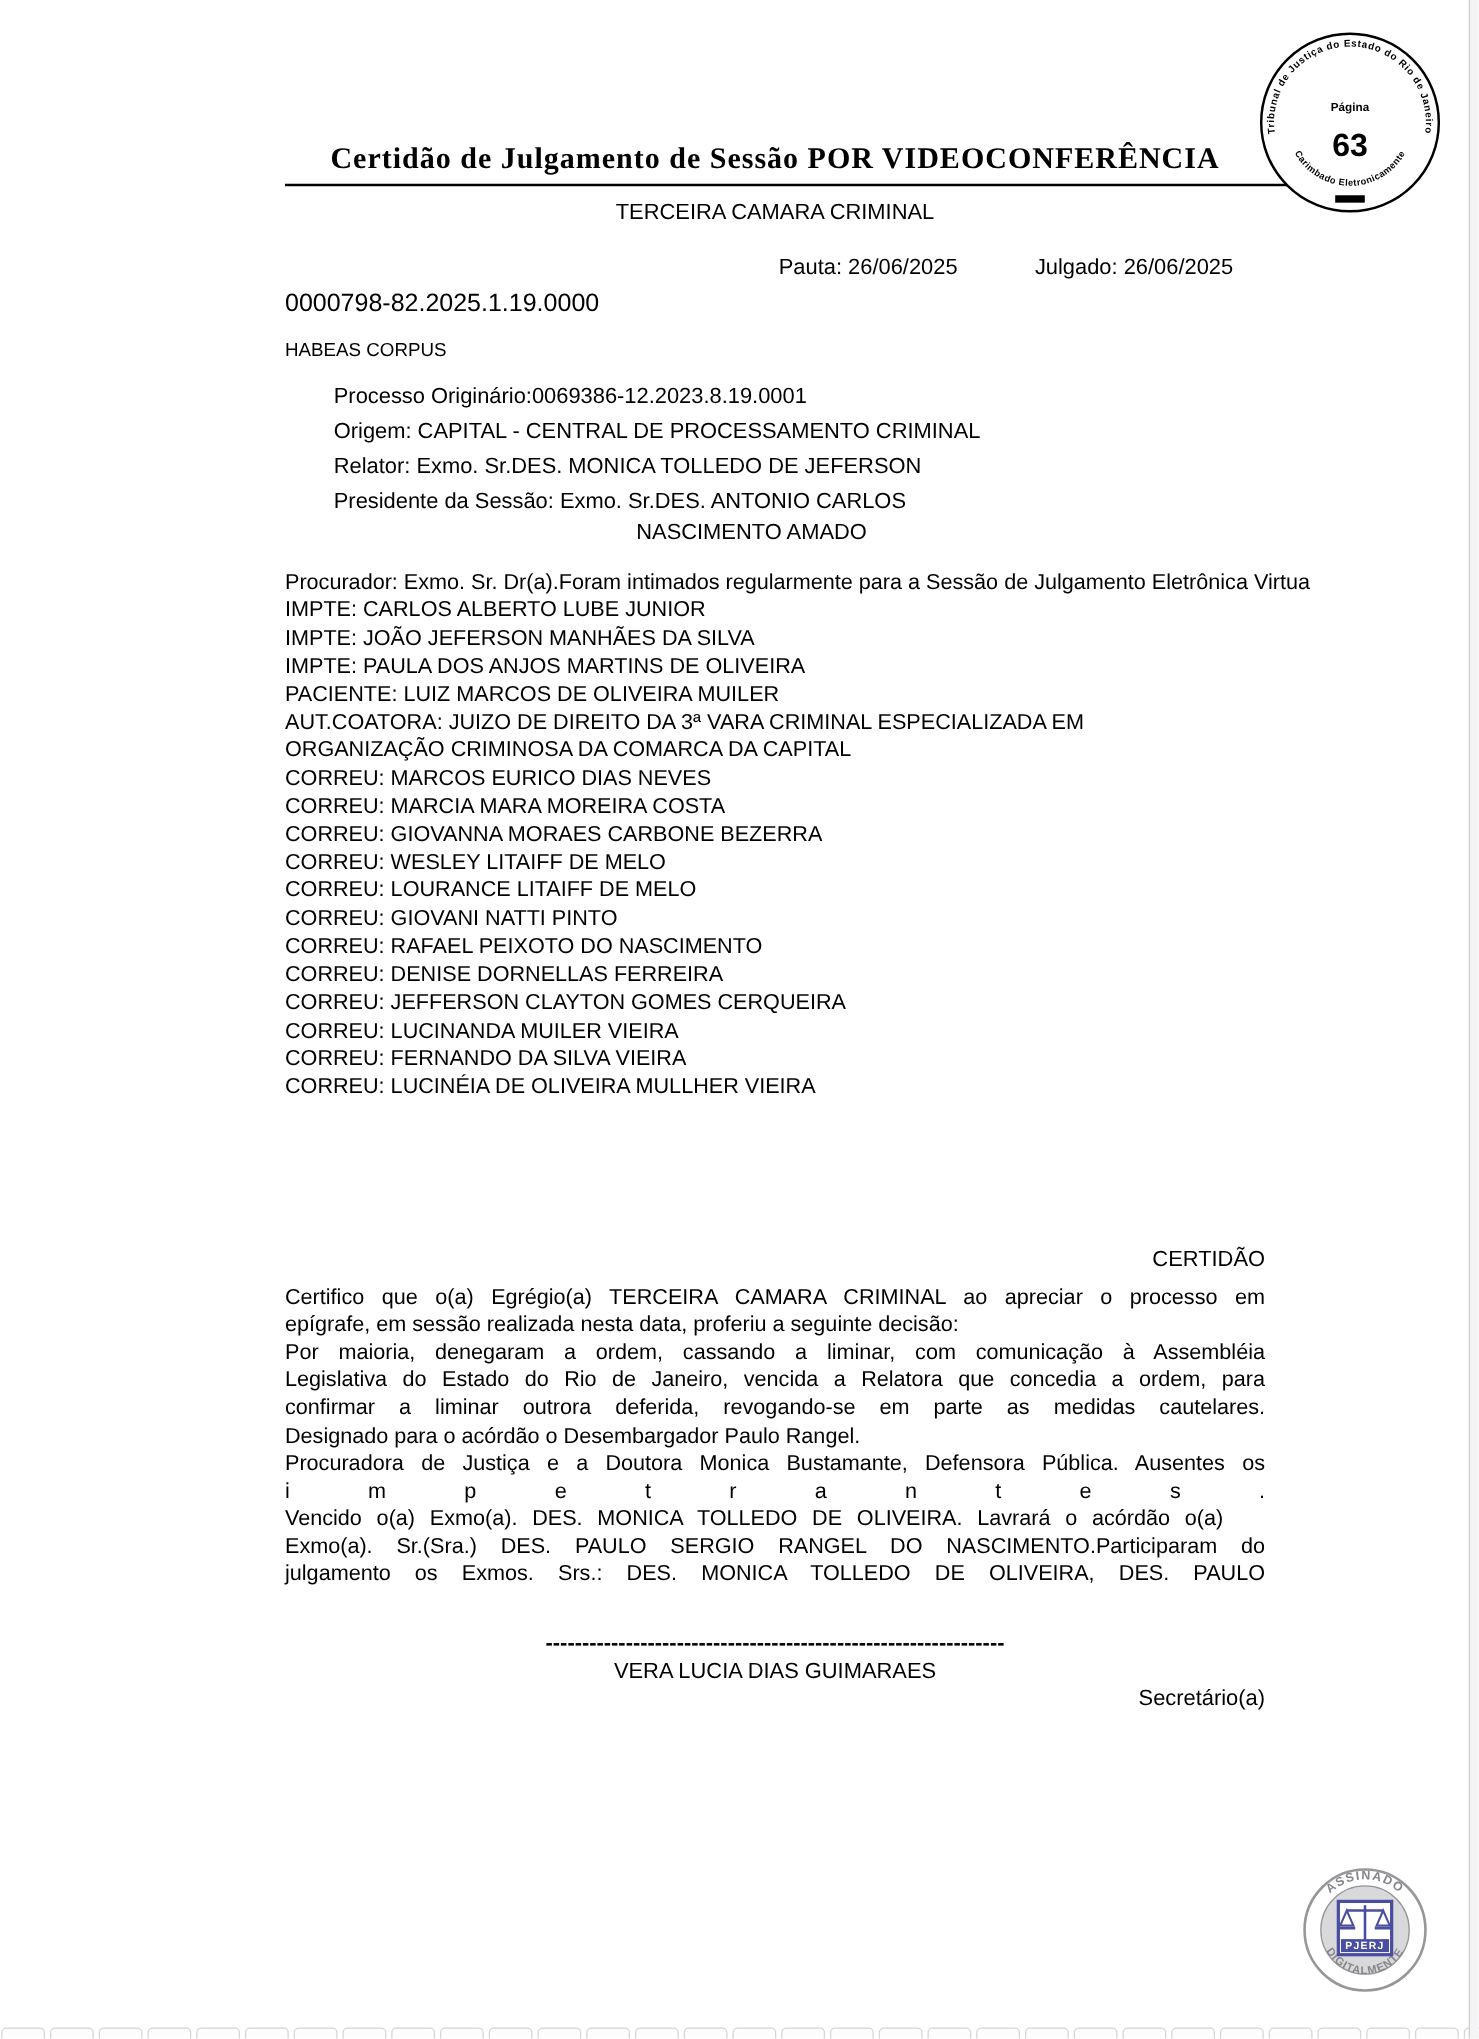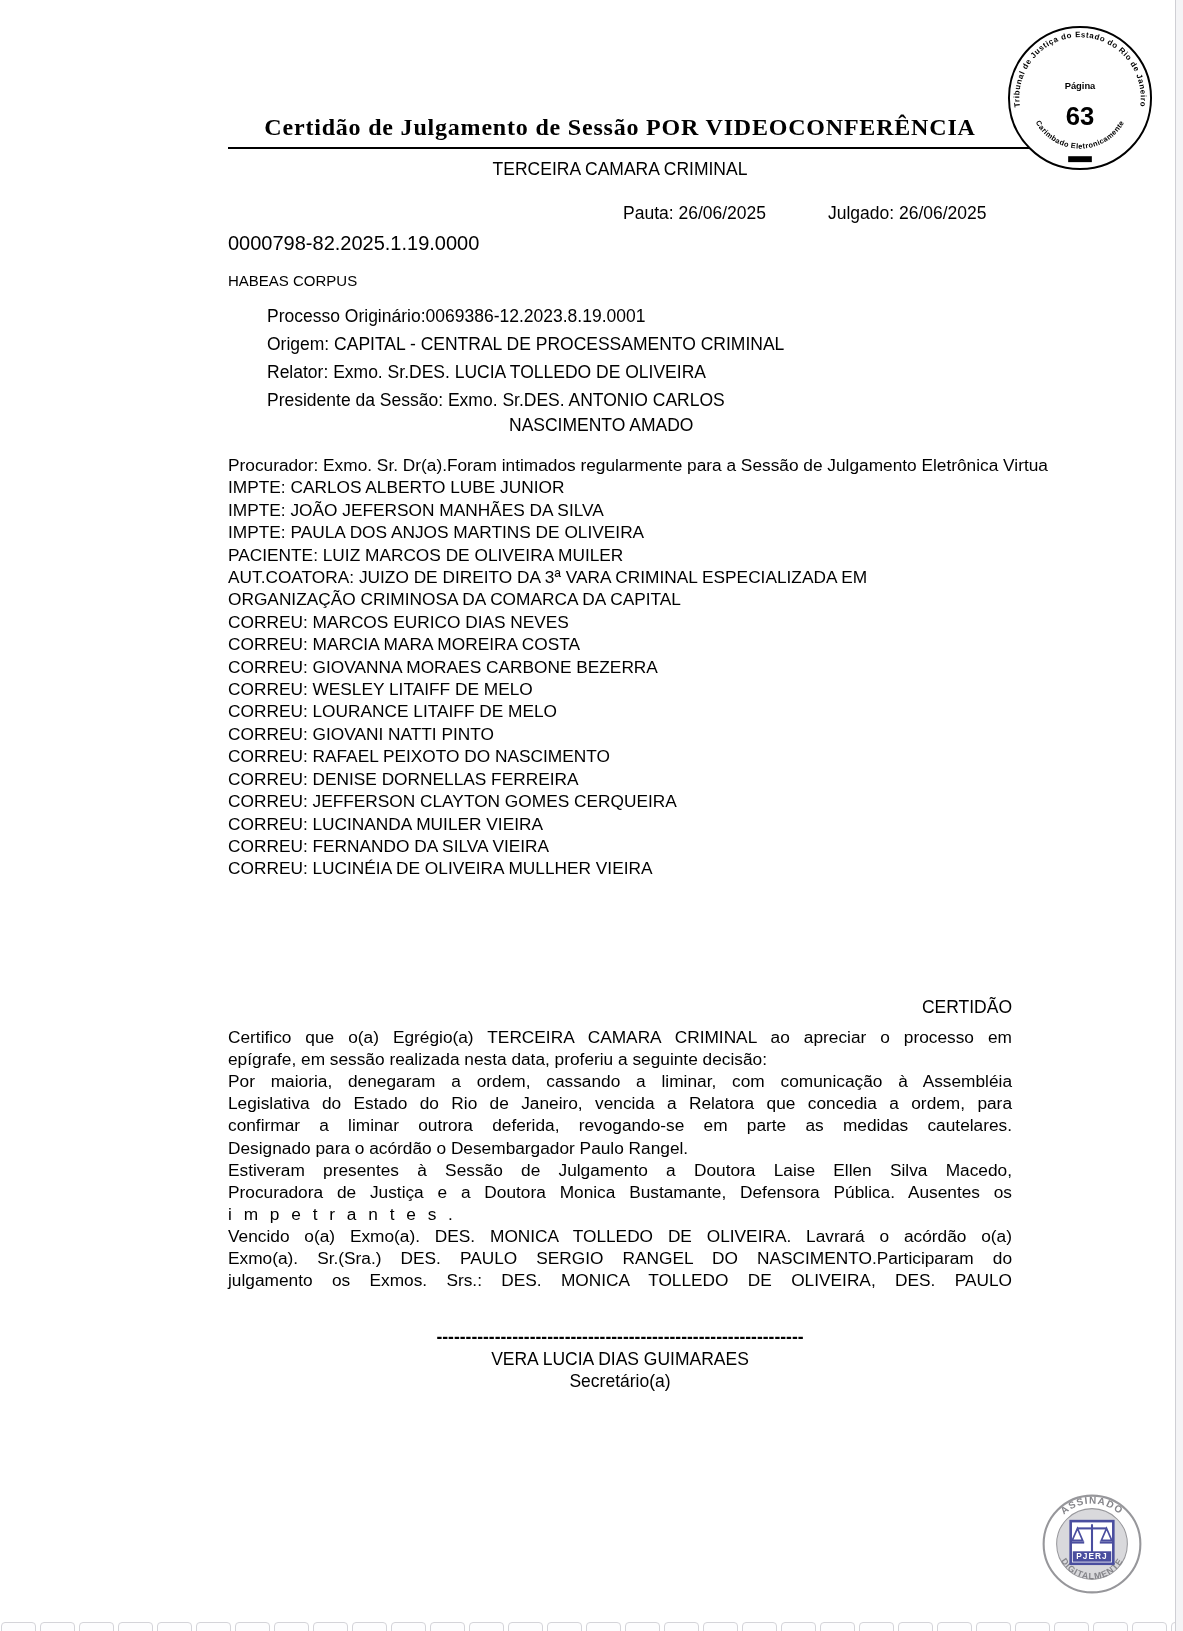--- a/index.html
+++ b/index.html
@@ -38,21 +38,21 @@
   .cert-body div { line-height:22.15px; text-align:justify; text-align-last:justify; }
   .cert-body div:nth-of-type(2),
   .cert-body div:nth-of-type(6),
   .cert-body div:nth-of-type(9),
   .cert-body div:nth-of-type(13) { text-align:left; text-align-last:auto; }
   .cert-body div:nth-of-type(9) { word-spacing:7px; }
 
   .signature { margin-top:36px; text-align:center; font-size:17.5px; }
   .sig-dashes { line-height:18px; letter-spacing:0; font-weight:bold; }
   .sig-name   { line-height:22px; margin-top:2px; }
-  .sig-role   { line-height:22px; }
+  .sig-role   { line-height:22px;text-align:right; }
 
   .stamp { position:absolute; left:1006px; top:24px; width:148px; height:148px; }
   .stamp-arc    { font-family:"Liberation Sans", sans-serif; font-size:8px;  font-weight:bold; letter-spacing:0.6px; fill:#000; }
   .stamp-arc-b  { font-family:"Liberation Sans", sans-serif; font-size:7.5px; font-weight:bold; letter-spacing:0.4px; fill:#000; }
   .stamp-label  { font-family:"Liberation Sans", sans-serif; font-size:9.5px; font-weight:bold; fill:#000; }
   .stamp-number { font-family:"Liberation Sans", sans-serif; font-size:26px; font-weight:bold; fill:#000; }
 
   .seal { position:absolute; left:1040px; top:1492px; width:104px; height:104px; }
   .seal-arc { font-family:"Liberation Sans", sans-serif; font-size:9.5px; font-weight:bold; letter-spacing:1.2px; }
   .seal-arc-b { font-family:"Liberation Sans", sans-serif; font-size:8.5px; font-weight:bold; letter-spacing:0.8px; }
@@ -81,21 +81,21 @@
       <span class="julgado">Julgado: 26/06/2025</span>
     </div>
 
     <div class="case-number">0000798-82.2025.1.19.0000</div>
     <div class="case-type">HABEAS CORPUS</div>
 
     <div class="details">
 
     <div>Processo Originário:0069386-12.2023.8.19.0001</div>
         <div>Origem: CAPITAL - CENTRAL DE PROCESSAMENTO CRIMINAL</div>
-        <div>Relator: Exmo. Sr.DES. LUCIA TOLLEDO DE OLIVEIRA</div>
+        <div>Relator: Exmo. Sr.DES. MONICA TOLLEDO DE JEFERSON</div>
         <div>Presidente da Sessão: Exmo. Sr.DES. ANTONIO CARLOS</div>
       </div>
     <div class="president-cont">NASCIMENTO AMADO</div>
 
     <div class="parties">
 
     <div>Procurador: Exmo. Sr. Dr(a).Foram intimados regularmente para a Sessão de Julgamento Eletrônica Virtua</div>
         <div>IMPTE: CARLOS ALBERTO LUBE JUNIOR</div>
         <div>IMPTE: JOÃO JEFERSON MANHÃES DA SILVA</div>
         <div>IMPTE: PAULA DOS ANJOS MARTINS DE OLIVEIRA</div>
@@ -119,21 +119,20 @@
     <div class="cert-heading">CERTIDÃO</div>
 
     <div class="cert-body">
 
     <div>Certifico que o(a) Egrégio(a) TERCEIRA CAMARA CRIMINAL ao apreciar o processo em</div>
         <div>epígrafe, em sessão realizada nesta data, proferiu a seguinte decisão:</div>
         <div>Por maioria, denegaram a ordem, cassando a liminar, com comunicação à Assembléia</div>
         <div>Legislativa do Estado do Rio de Janeiro, vencida a Relatora que concedia a ordem, para</div>
         <div>confirmar a liminar outrora deferida, revogando-se em parte as medidas cautelares.</div>
         <div>Designado para o acórdão o Desembargador Paulo Rangel.</div>
-        <div>Estiveram presentes à Sessão de Julgamento a Doutora Laise Ellen Silva Macedo,</div>
         <div>Procuradora de Justiça e a Doutora Monica Bustamante, Defensora Pública. Ausentes os</div>
         <div>i m p e t r a n t e s .</div>
         <div>Vencido o(a) Exmo(a). DES. MONICA TOLLEDO DE OLIVEIRA. Lavrará o acórdão o(a)</div>
         <div>Exmo(a). Sr.(Sra.) DES. PAULO SERGIO RANGEL DO NASCIMENTO.Participaram do</div>
         <div>julgamento os Exmos. Srs.: DES. MONICA TOLLEDO DE OLIVEIRA, DES. PAULO</div>
       </div>
 
     <div class="signature">
       <div class="sig-dashes">---------------------------------------------------------------</div>
       <div class="sig-name">VERA LUCIA DIAS GUIMARAES</div>

